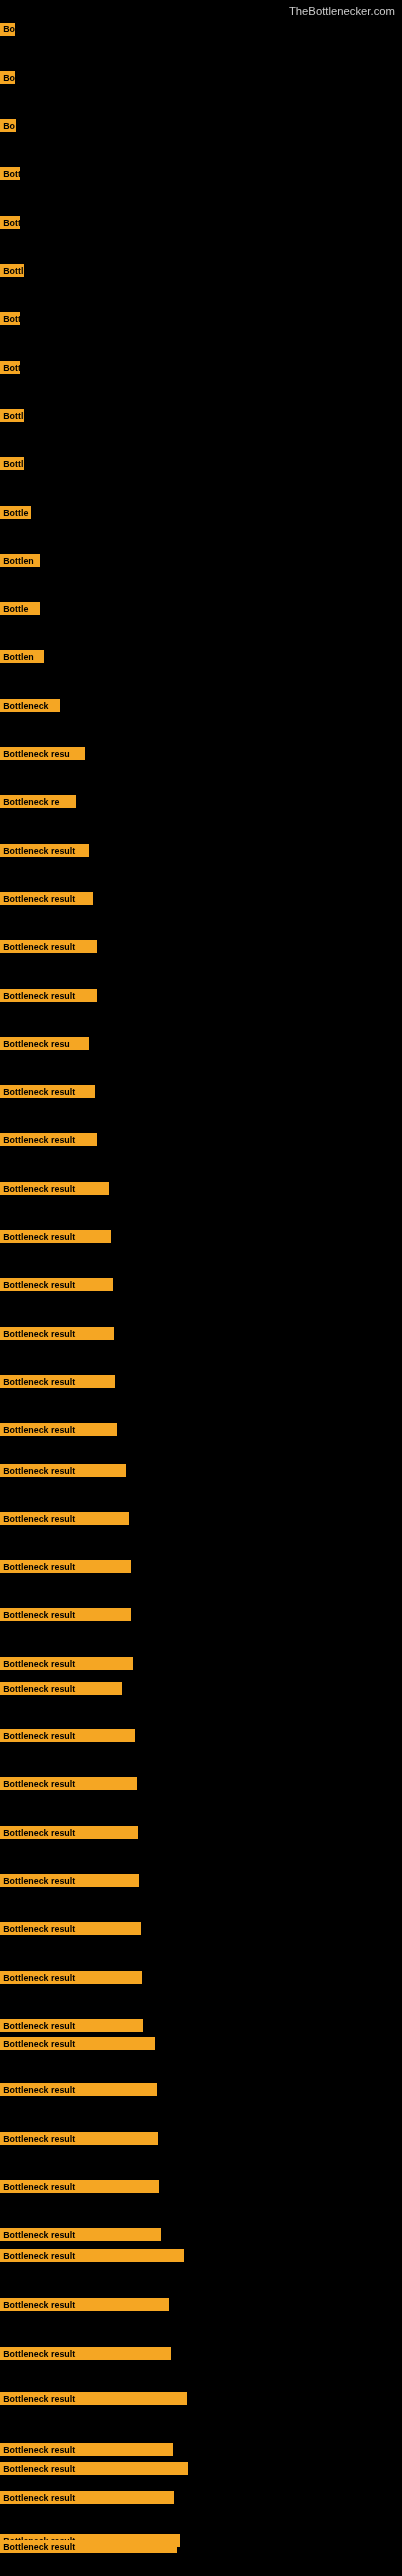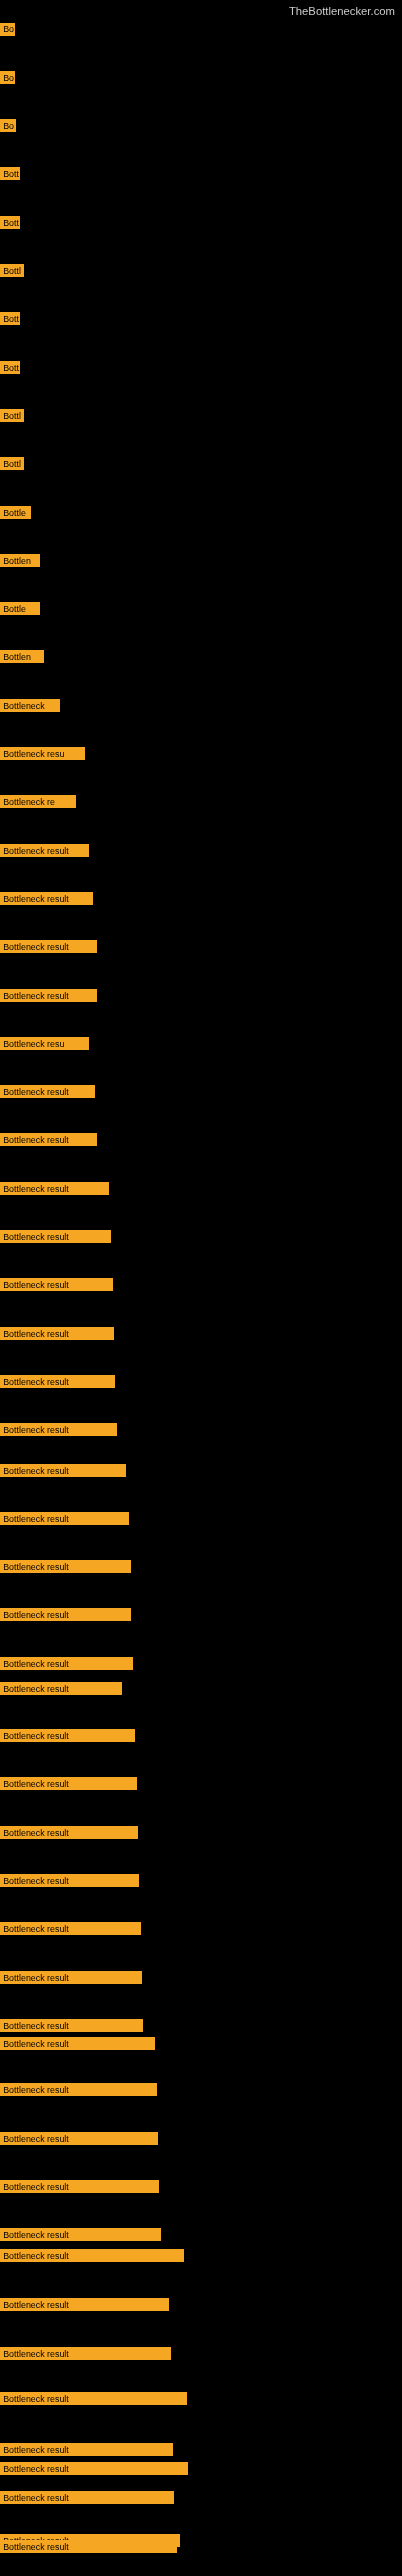--- a/index.html
+++ b/index.html
@@ -25,21 +25,21 @@
     }
     .bar-container {
       position: absolute;
       left: 0;
     }
     .bar-label {
       display: inline-block;
       background-color: #f5a623;
       color: #000;
       font-size: 8.9px;
-      font-weight: normal;
+      font-weight: bold;
       padding: 1.6px 3.2px;
       white-space: nowrap;
       overflow: hidden;
     }
   </style>
 </head>
 <body>
 
 <span class="site-title">TheBottlenecker.com</span>
 

